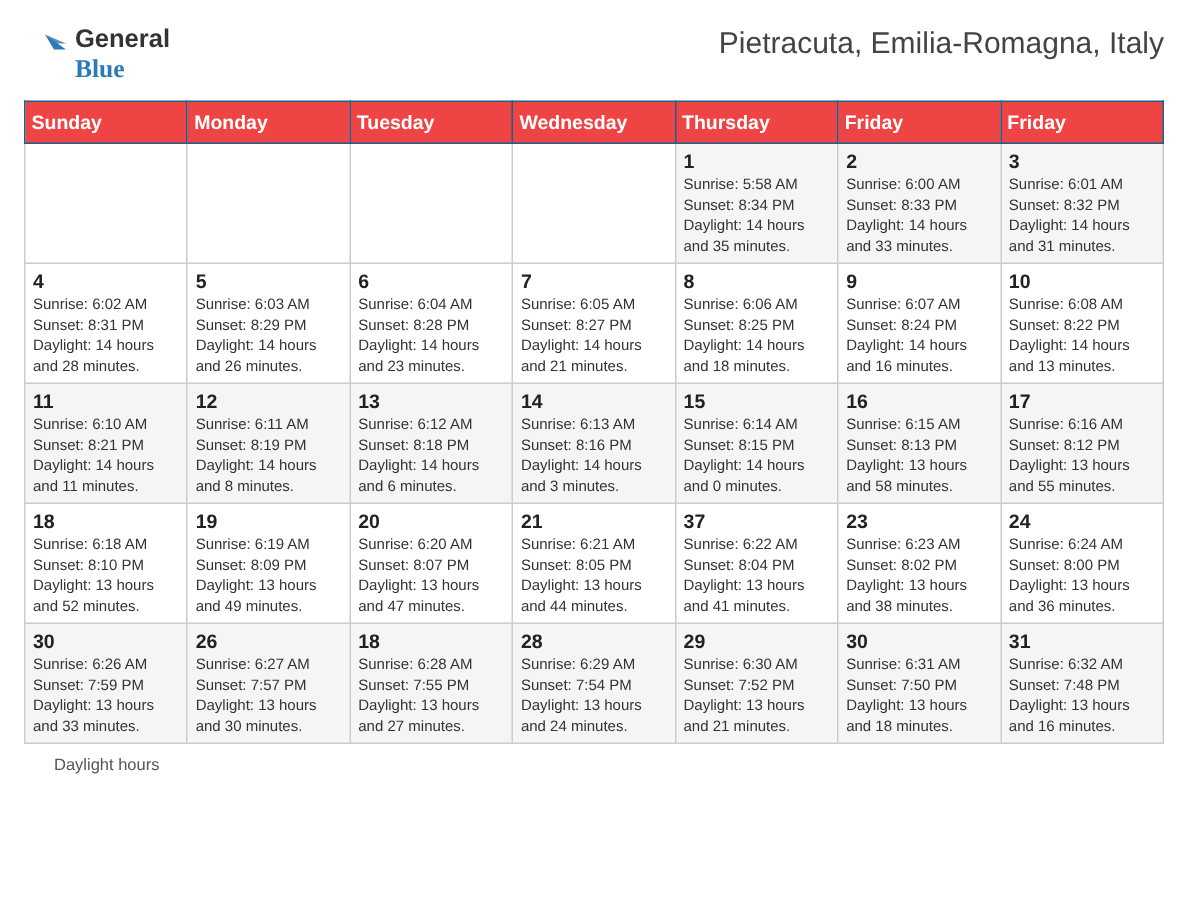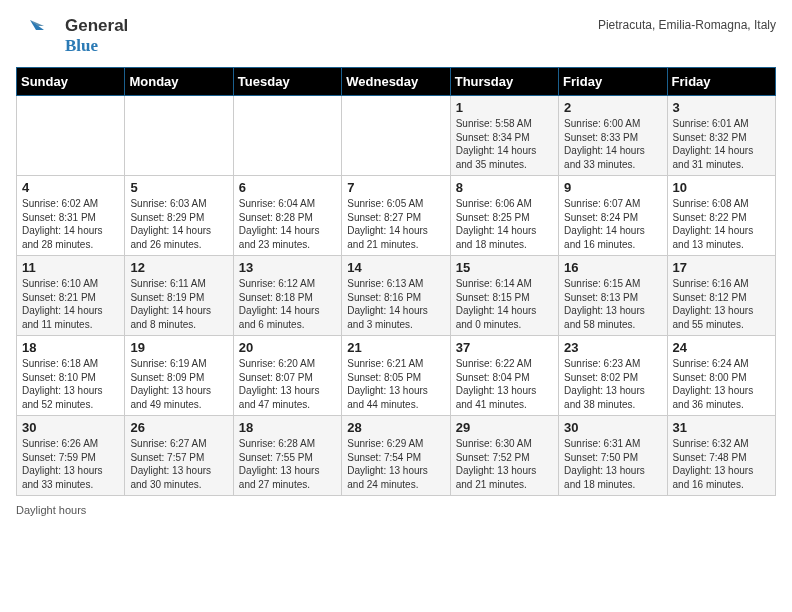--- a/index.html
+++ b/index.html
@@ -24,31 +24,31 @@
     .title-block {
       text-align: right;
     }
     .title-month {
       font-size: 42px;
       font-weight: bold;
       color: #222;
       line-height: 1.1;
     }
     .title-location {
-      font-size: 12px;
+      font-size: 20px;
       color: #444;
       margin-top: 2px;
     }
     table {
       width: 100%;
       border-collapse: collapse;
       font-size: 10.5px;
     }
     thead tr th {
-      background-color: #000000;
+      background-color: #ef4444;
       color: #fff;
       font-size: 13px;
       font-weight: bold;
       padding: 6px 4px;
       text-align: left;
       border: 1px solid #1a5f8e;
     }
     tbody tr td {
       border: 1px solid #ccc;
       vertical-align: top;
@@ -77,28 +77,29 @@
       line-height: 1.35;
     }
     .empty-cell {
       background: #fff !important;
     }
     .footer-note {
       margin-top: 8px;
       font-size: 11px;
       color: #555;
       text-align: left;
+      margin-left: 20px;
     }
   </style>
 </head>
 <body>
 
 <div class="header">
   <div class="logo">
-    <div style="display:flex;align-items:flex-start;gap:19px;">
+    <div style="display:flex;align-items:flex-end;gap:4px;">
       <svg width="30" height="36" viewBox="0 0 30 36" xmlns="http://www.w3.org/2000/svg">
         <polygon points="14,4 28,14 20,14" fill="#2b7ab5"></polygon>
         <polygon points="14,4 28,10 22,10" fill="#1a5f8e" opacity="0.7"></polygon>
       </svg>
       <div style="display:flex;flex-direction:column;line-height:1.15;">
         <span style="font-size:17px;font-weight:bold;color:#333;font-family:Arial;">General</span>
         <span style="font-size:17px;font-weight:bold;color:#2b7ab5;font-family:Liberation Serif, serif;">Blue</span>
       </div>
     </div>
   </div>

